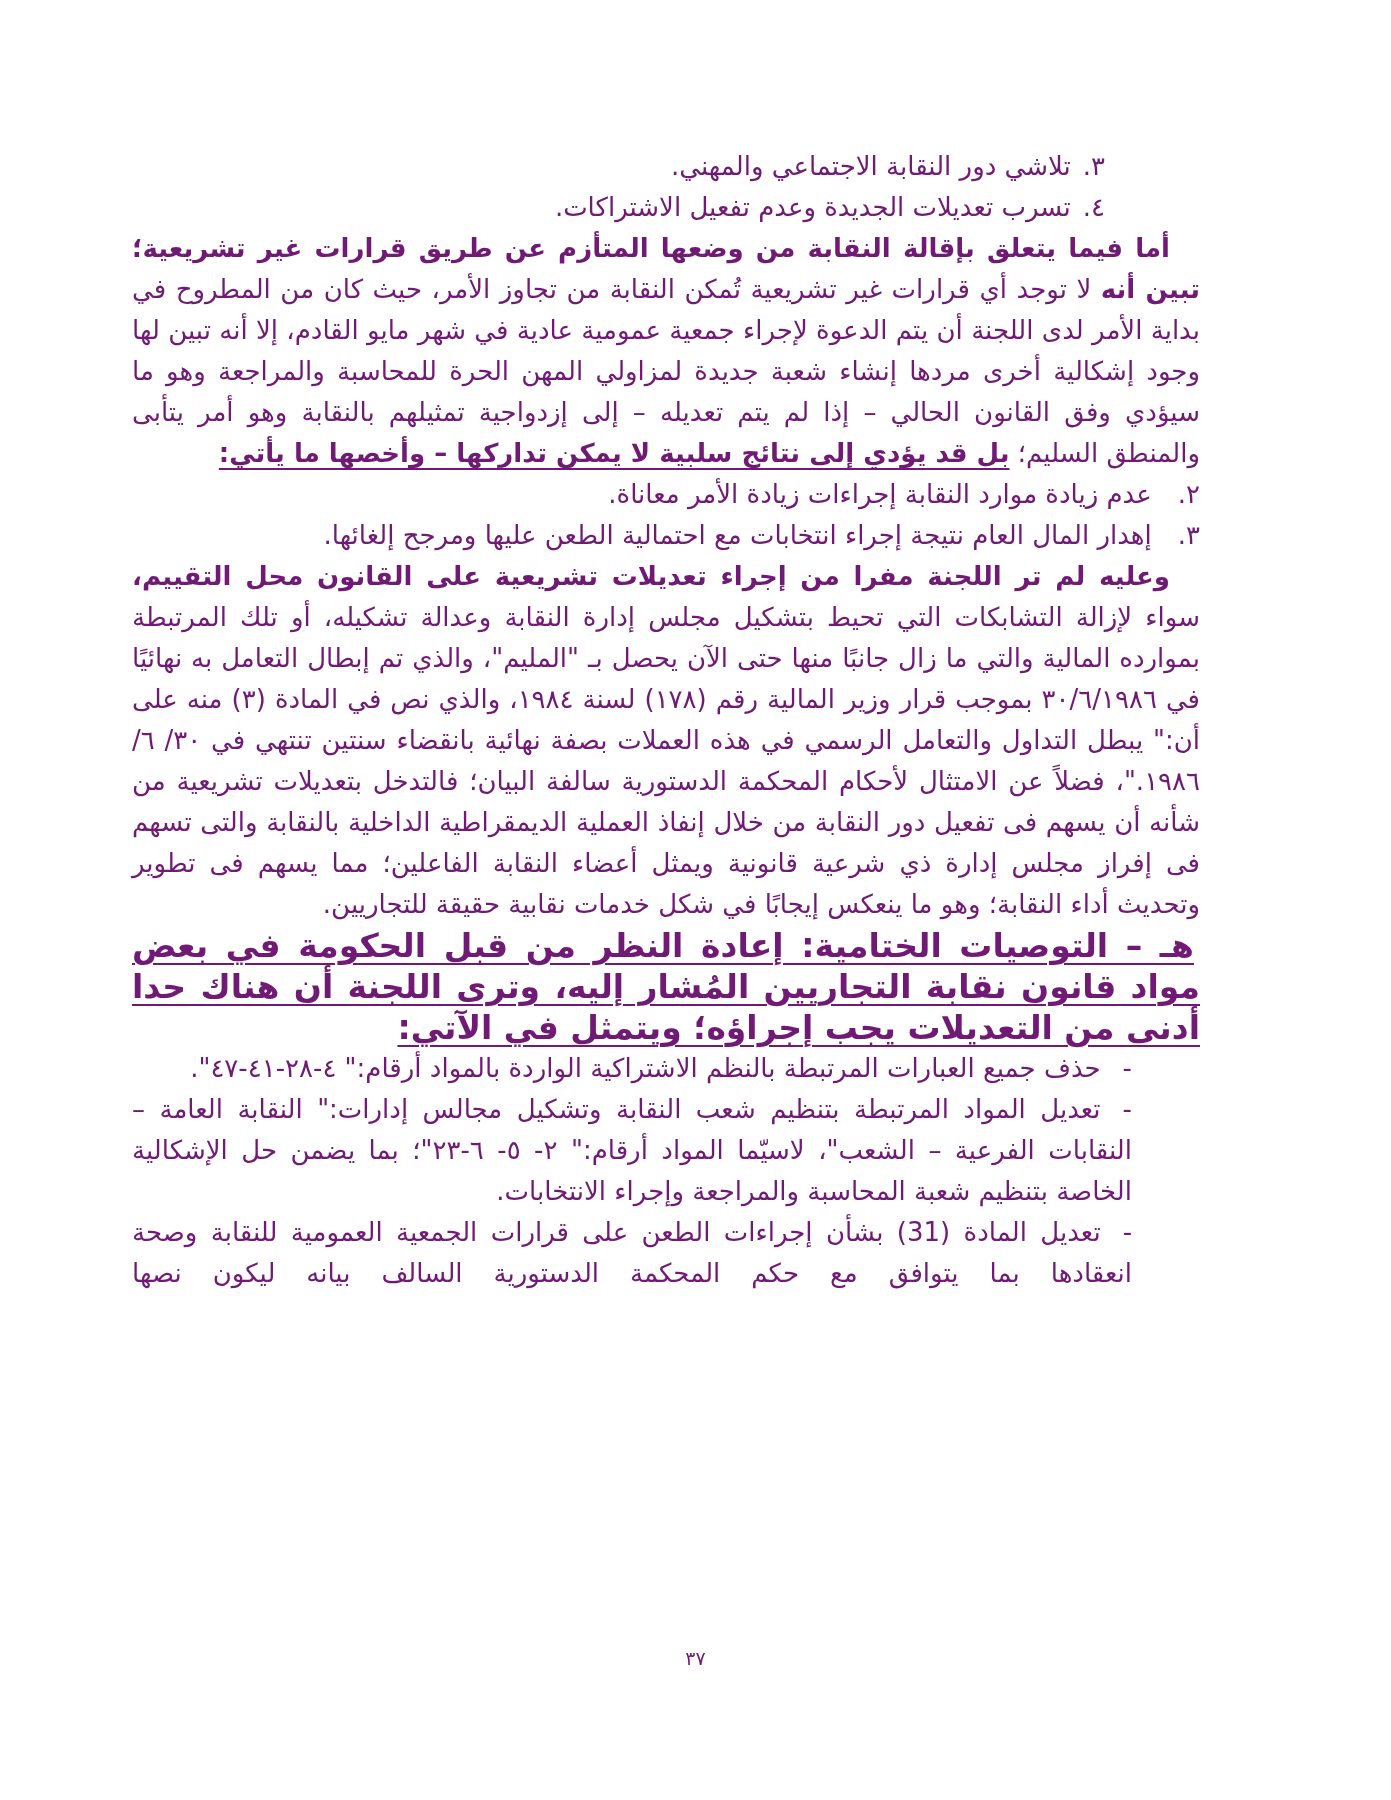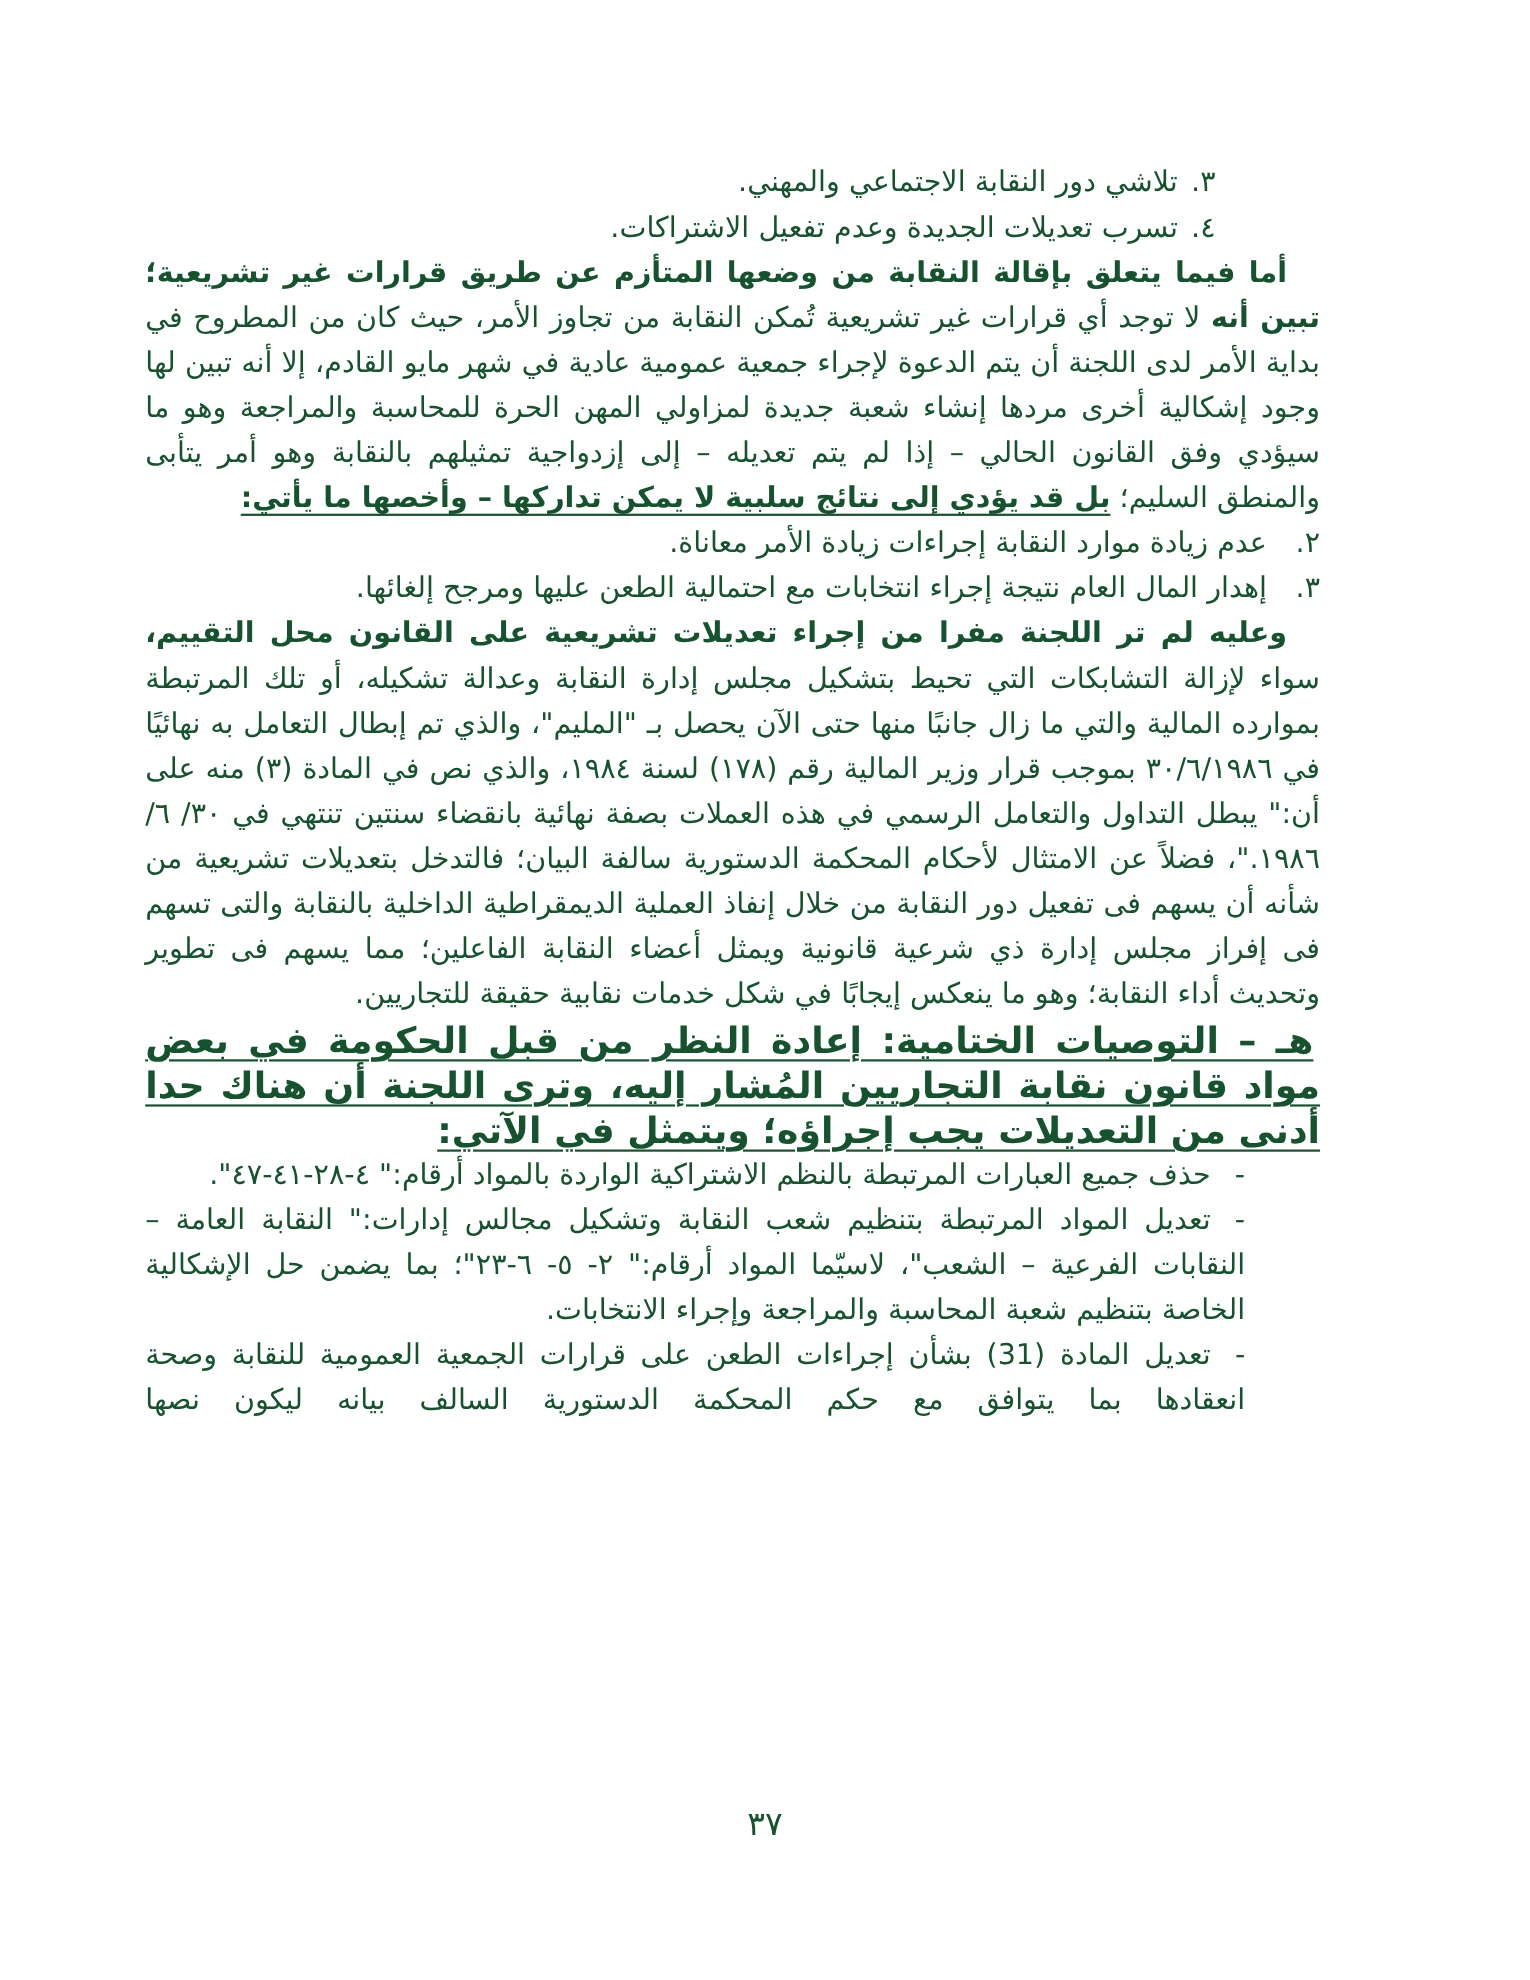--- a/index.html
+++ b/index.html
@@ -5,21 +5,21 @@
   html, body { margin: 0; padding: 0; background: #e8e8e8; }
   .page {
     position: relative;
     width: 1391px;
     height: 1800px;
     margin: 0 auto;
     background: #ffffff;
     box-sizing: border-box;
     direction: rtl;
     font-family: "DejaVu Sans", sans-serif;
-    color: #14532d;
+    color: #701a75;
     font-size: 26px;
     line-height: 41px;
   }
   .content {
     position: absolute;
     top: 146px;
     right: 191px;
     left: 132px;
     text-align: justify;
   }
@@ -44,21 +44,21 @@
   .dash-li { padding-right: 68px; }
   .dash-li .mk { margin-left: 22px; }
   .jlast { text-align-last: justify; }
   b { font-weight: bold; }
   .page-number {
     position: absolute;
     top: 1638px;
     left: 0;
     right: 0;
     text-align: center;
-    font-size: 30px;
+    font-size: 19px;
     line-height: 41px;
   }
 </style>
 </head>
 <body>
 
 <div class="page">
   <div class="content">
 
     <div class="list">

